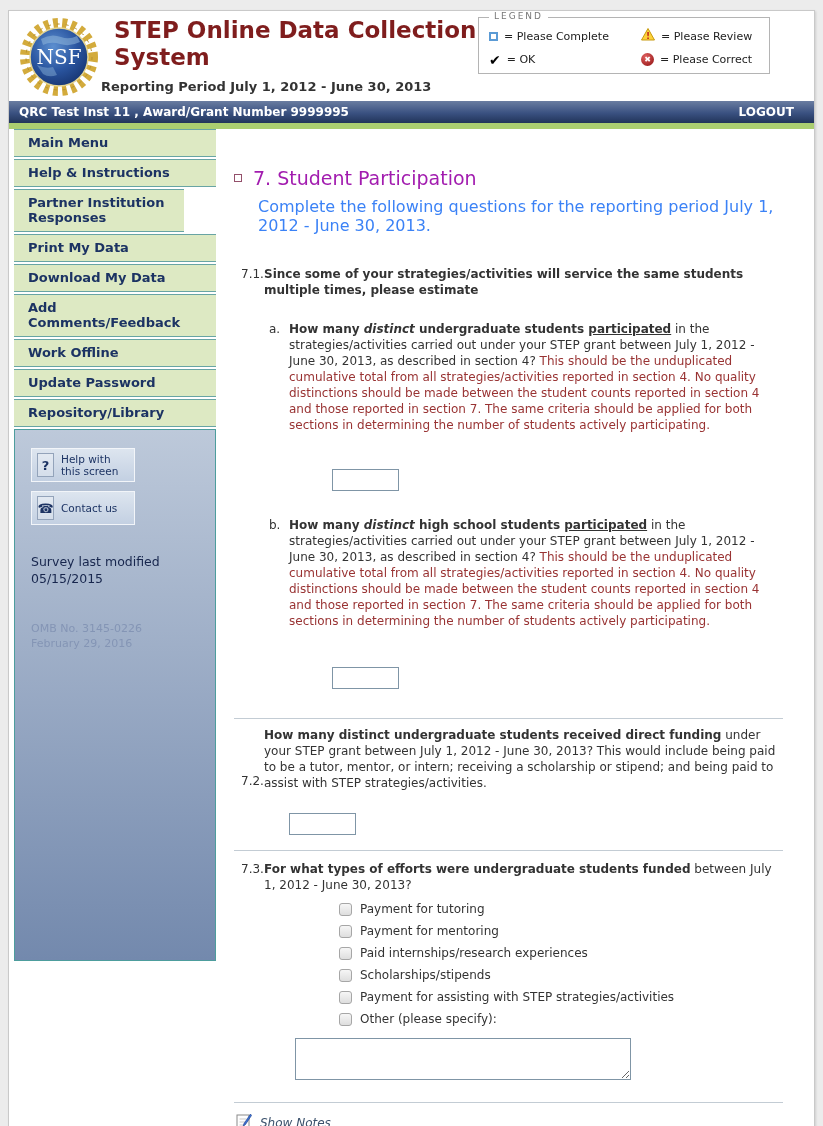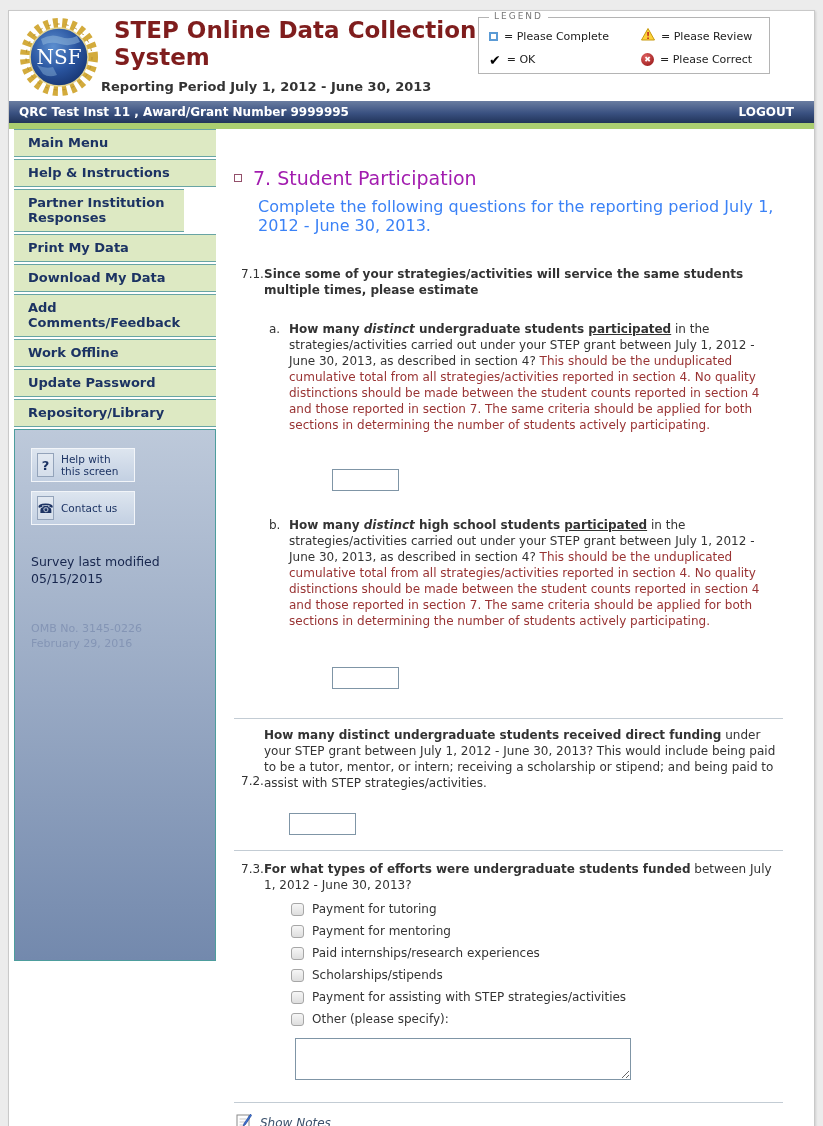--- a/index.html
+++ b/index.html
@@ -57,21 +57,21 @@
   .in-a { margin:36px 0 0 68px; }
   .in-b { margin:38px 0 0 68px; }
   .in-72 { margin:22px 0 0 25px; }
   .divider { border:none; border-top:1px solid #c3ccd4; margin:0; }
   .d1 { margin-top:29px; }
   .d2 { margin-top:15px; }
   .d3 { margin-top:22px; }
   .mt12 { margin-top:8px;align-items:center; }
   .mt10 { margin-top:10px; }
   .opt-list { margin:8px 0 0 27px; }
-  .opt-row { display:flex; align-items:center; gap:8px; margin-bottom:6px; }
+  .opt-row { display:flex; align-items:center; gap:8px; margin-bottom:6px;margin-left:48px; }
   .checkbox { width:13px; height:13px; border:1px solid #a6a6a6; border-radius:3px; background:linear-gradient(#f6f6f6,#dedede); cursor:pointer; flex-shrink:0; }
   .other-area { display:block; margin:11px 0 0 31px; width:336px; height:42px; border:1px solid #7f95a6; resize:both; font-size:12px; font-family:"DejaVu Sans","Liberation Sans",sans-serif; padding:3px; }
   .notes-row { display:flex; align-items:center; gap:8px; margin:10px 0 10px 2px; }
   .notes-link { font-style:italic; color:#3a506b; font-size:12px; cursor:pointer;text-decoration:underline; }
 </style>
 </head>
 <body>
 
 <div class="page">
 <div class="card">

